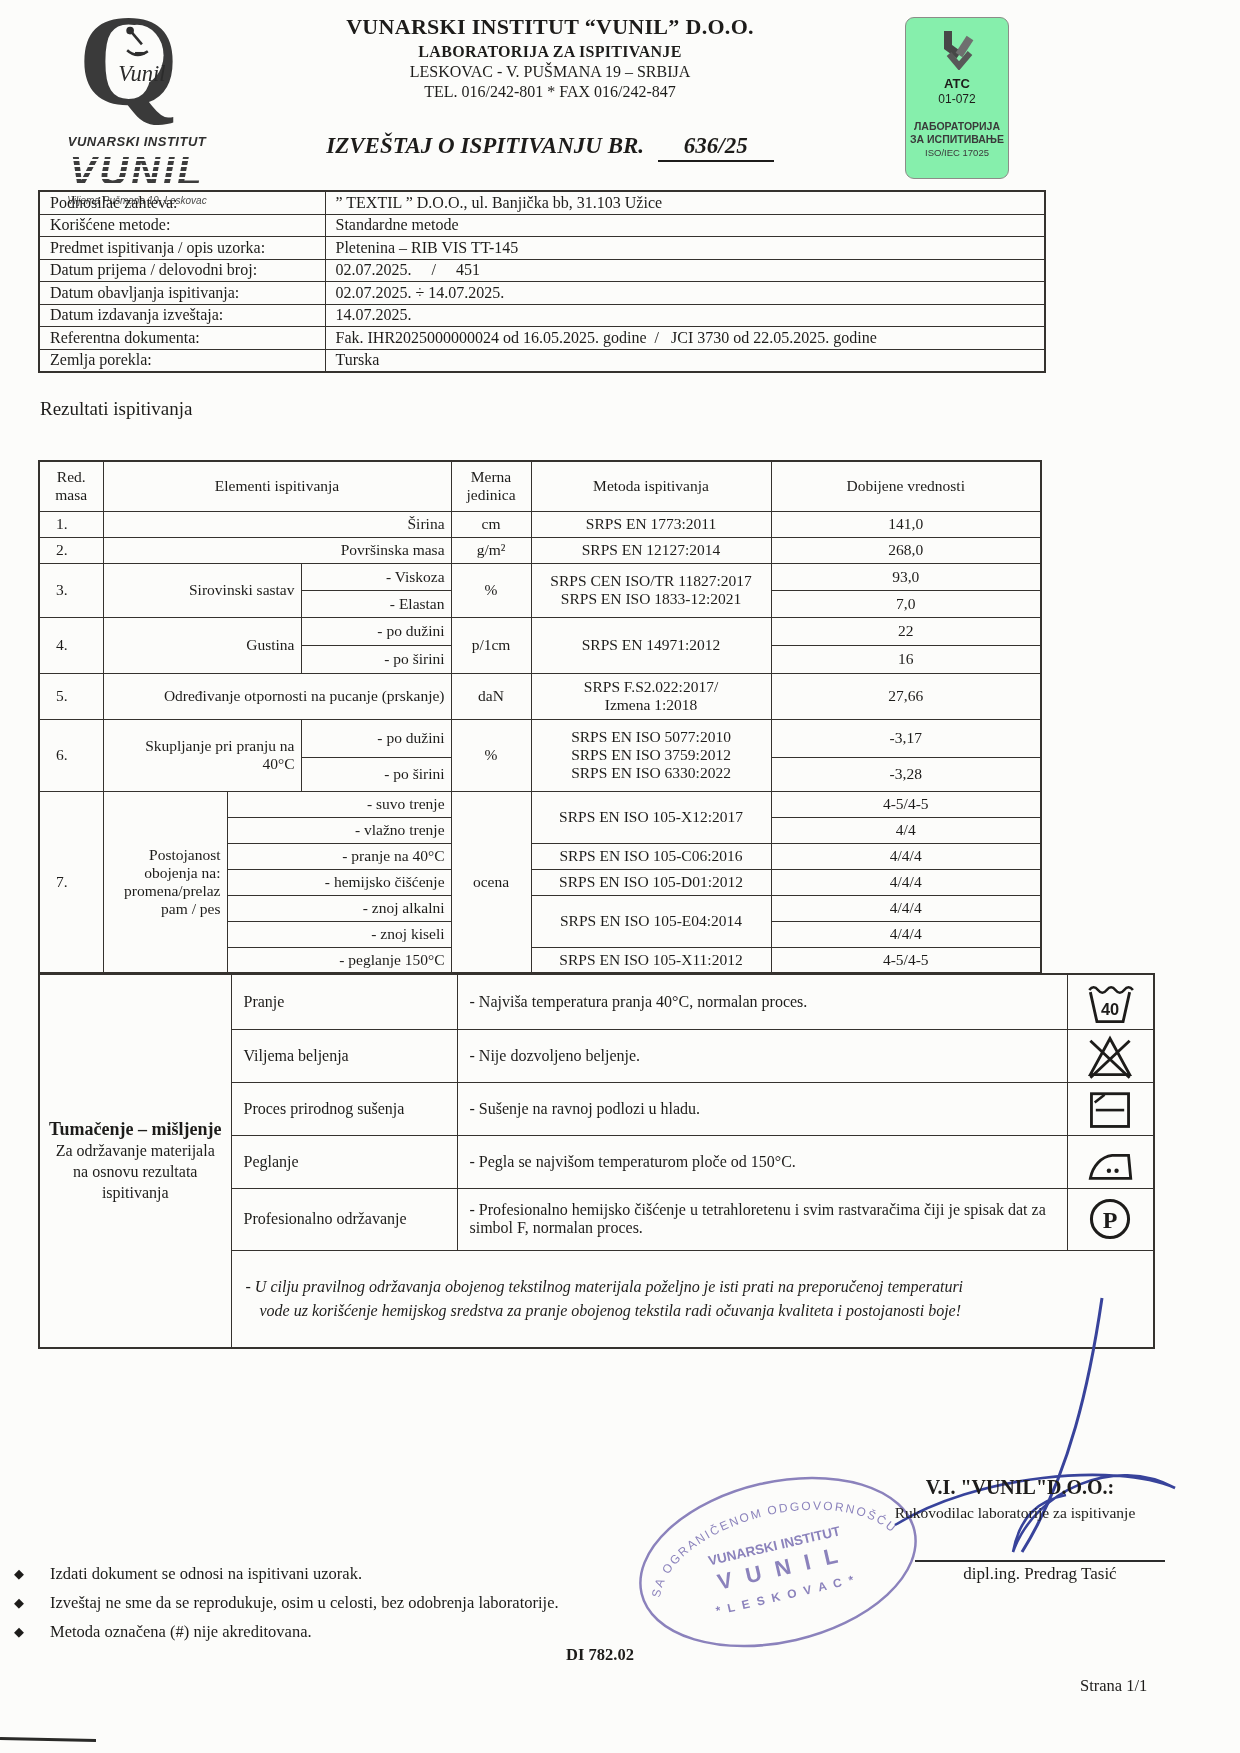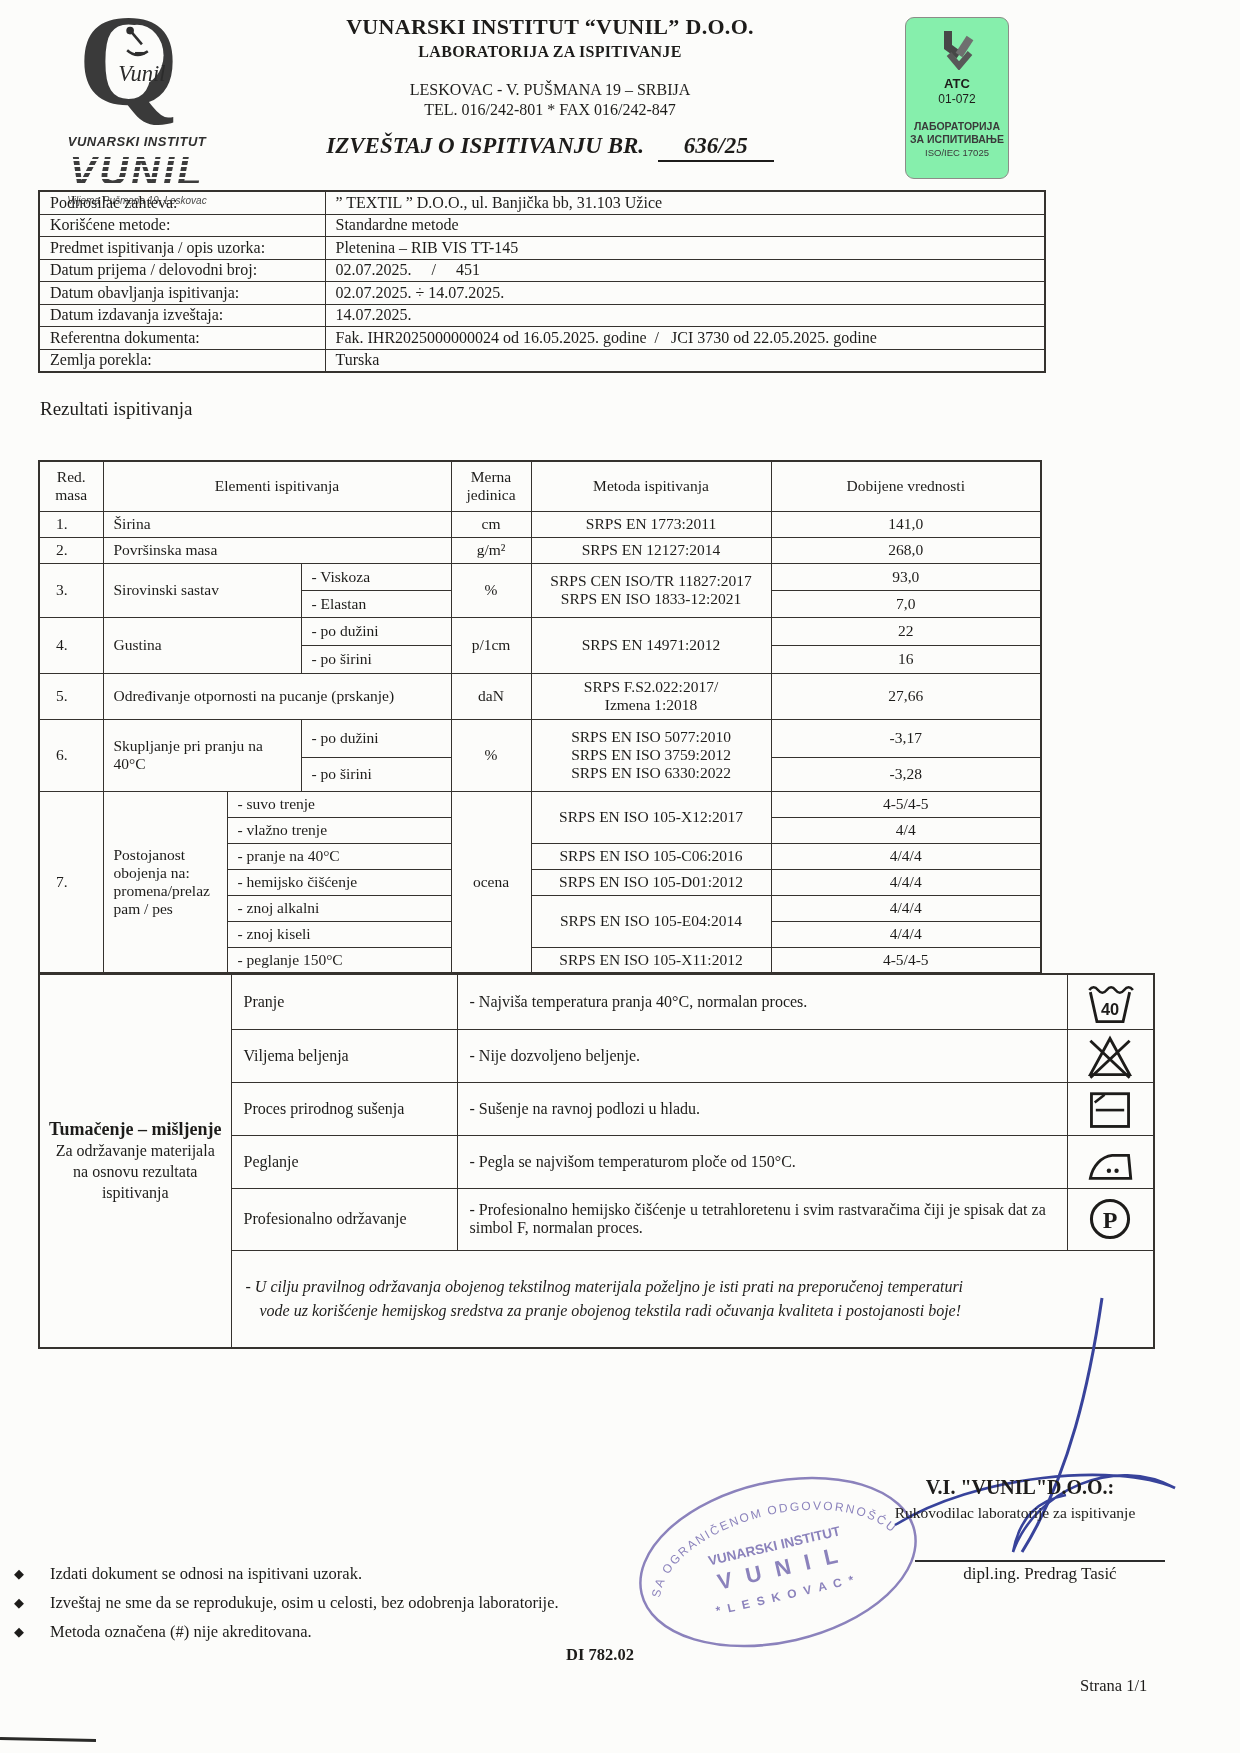--- a/index.html
+++ b/index.html
@@ -12,42 +12,42 @@
   
   .logo-block{position:absolute;left:42px;top:6px;width:190px;text-align:center;}
   .logo-institute{font:italic bold 13px "Liberation Sans",sans-serif;letter-spacing:.5px;color:#2f2f2f;margin-top:2px;}
   .vunil-wrap{position:relative;display:inline-block;line-height:1;}
   .vunil-word{font:italic bold 40px "Liberation Sans",sans-serif;letter-spacing:3px;color:#3c3c3c;}
   .vunil-stripes{position:absolute;inset:0;background:repeating-linear-gradient(180deg,transparent 0 4px,#fcfcfa 4px 6px);}
   .logo-address{font:italic 10px "Liberation Sans",sans-serif;color:#4a4a4a;margin-top:1px;}
   .header-center{position:absolute;left:250px;top:14px;width:600px;text-align:center;}
   .org-name{font-size:22px;font-weight:bold;letter-spacing:.3px;}
   .lab-line{font-size:16px;font-weight:bold;margin-top:3px;letter-spacing:.3px;}
-  .addr-line{font-size:16px;margin-top:20px;}
+  .addr-line{font-size:16px;margin-top:2px;}
   .tel-line{font-size:16px;margin-top:2px;}
   .report-line{position:absolute;left:250px;top:133px;width:600px;text-align:center;font-size:23px;font-weight:bold;font-style:italic;}
   .report-number{display:inline-block;border-bottom:2px solid #1d1c1a;padding:0 26px 1px 26px;margin-left:8px;}
   .accred-box{position:absolute;left:905px;top:17px;width:102px;height:160px;border:1.5px solid #8c8c88;border-radius:9px;text-align:center;background:#86efac;}
   .accred-code{font:bold 13px "Liberation Sans",sans-serif;margin-top:2px;}
   .accred-num{font:12px "Liberation Sans",sans-serif;margin-top:1px;}
   .accred-lab{font:bold 10.5px "Liberation Sans",sans-serif;color:#3a3a3a;margin-top:14px;line-height:1.25;}
   .accred-std{font:9.5px "Liberation Sans",sans-serif;color:#3a3a3a;margin-top:1px;}
   
   table{border-collapse:collapse;table-layout:fixed;}
   td,th{border:1px solid #35322e;padding:1px 6px;overflow:hidden;vertical-align:middle;}
   .info-table{position:absolute;left:38px;top:190px;width:1008px;border:2.5px solid #35322e;}
   .info-table td{font-size:16px;height:19.5px;}
   .info-table .lbl{padding-left:10px;}
   .info-table .val{padding-left:10px;white-space:pre-wrap;}
   .section-title{position:absolute;left:40px;top:398px;font-size:19px;}
   .results-table{position:absolute;left:38px;top:460px;width:1004px;border:2.5px solid #35322e;}
   .results-table th{font-size:15.5px;font-weight:normal;text-align:center;}
   .results-table td{font-size:15.5px;}
   .c{text-align:center;}
-  .el{text-align:left;padding-left:10px;}
+  .el{text-align:right;padding-left:10px;}
   .num{padding-left:16px;}
   .care-table{position:absolute;left:38px;top:973px;width:1117px;border:2.5px solid #35322e;}
   .care-table td{font-size:16px;}
   .care-left{text-align:center;vertical-align:middle;}
   .care-left .t{font-weight:bold;font-size:18px;}
   .care-left div{line-height:1.3;}
   .care-lbl{padding-left:12px;}
   .care-desc{padding-left:12px;}
   .sym-cell{text-align:right;padding:2px;}
   .note-cell{font-style:italic;font-size:15.5px;padding:24px 14px;line-height:1.5;}

